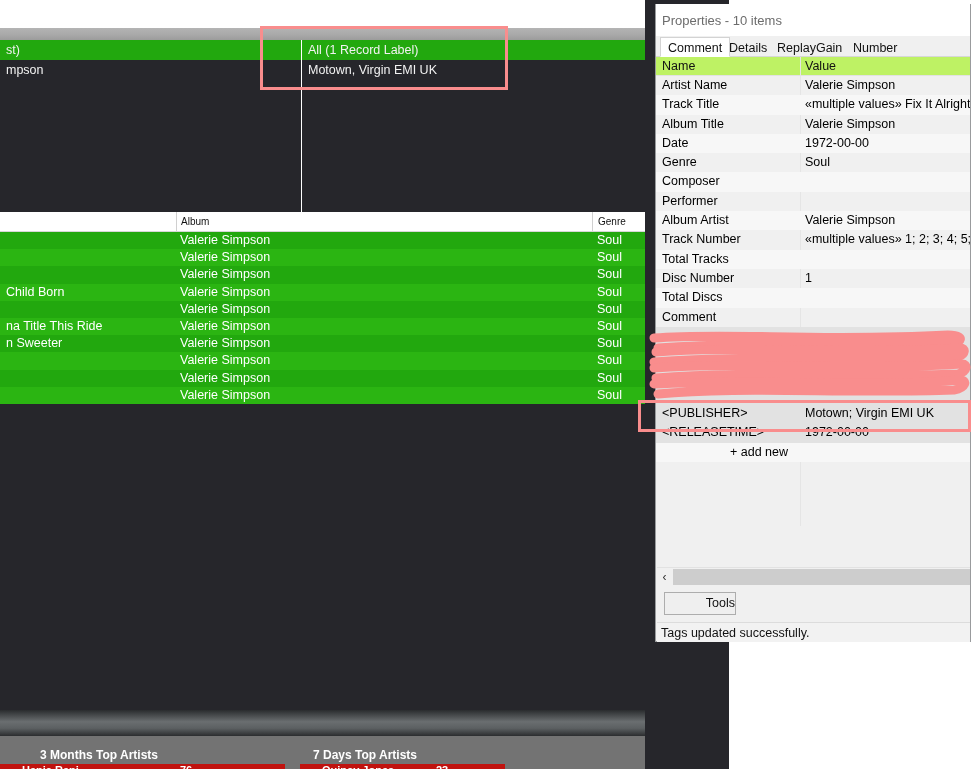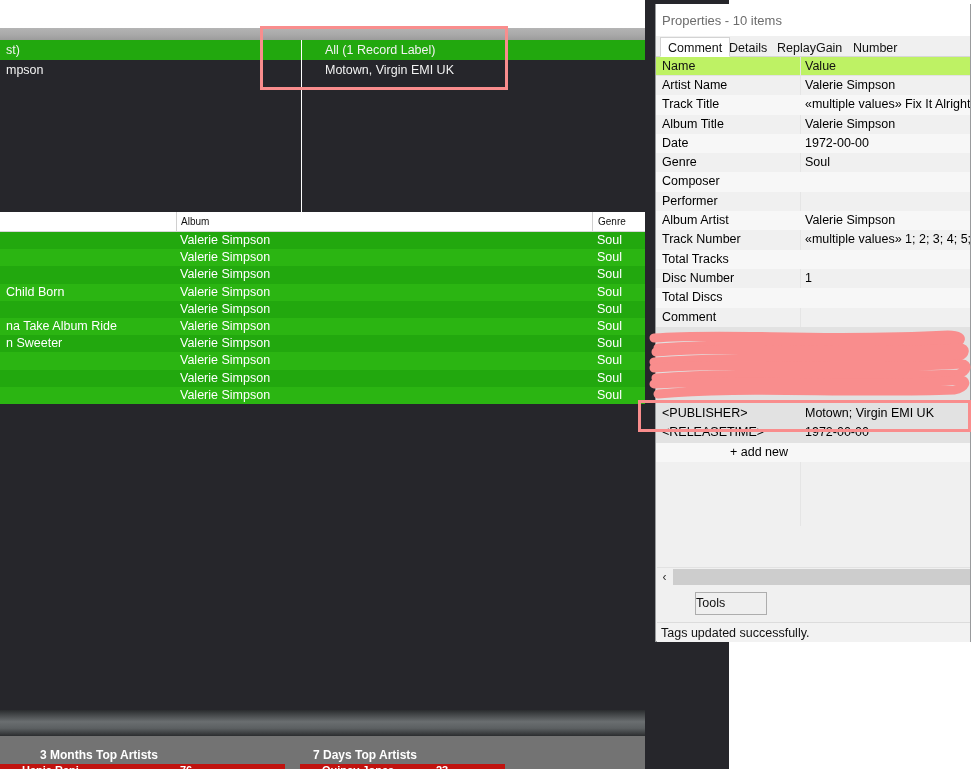--- a/index.html
+++ b/index.html
@@ -22,21 +22,21 @@
     background: linear-gradient(to bottom, #b4b4b4 0%, #a9a9a9 55%, #9c9c9c 100%);
   }
   .filter-panel { position: absolute; left: 0; top: 40px; width: 655px; height: 172px; background: #26262b; }
 
   .filter-row {
     position: relative; height: 20px; line-height: 20px;
     color: #f2f2f2; font-size: 12.5px; white-space: nowrap;
   }
   .filter-row.selected { background: #22a80e; }
   .filter-col-a { position: absolute; left: 0; top: 0; width: 300px; height: 20px; padding-left: 6px; overflow: hidden; }
-  .filter-col-b { position: absolute; left: 303px; top: 0; width: 352px; height: 20px; padding-left: 22px; overflow: hidden; }
+  .filter-col-b { position: absolute; left: 303px; top: 0; width: 352px; height: 20px; padding-left: 5px; overflow: hidden; }
 
   .vsep {
     position: absolute; left: 301px; top: 40px; width: 1px; height: 172px;
     background: #ffffff;
   }
 
   
   .tracklist { position: absolute; left: 0; top: 212px; width: 655px; height: 192px; }
   .tl-head {
     position: absolute; left: 0; top: 0; width: 655px; height: 20px;
@@ -120,21 +120,21 @@
   }
   .hscroll .arrow {
     position: absolute; left: 0; top: 0; width: 15px; height: 18px;
     line-height: 18px; text-align: center; font-size: 12px; color: #333;
   }
   .hscroll .thumb { position: absolute; left: 16px; top: 1px; width: 297px; height: 16px; background: #cdcdcd; }
 
   .toolsbtn {
     position: absolute; left: 8px; top: 588px; width: 72px; height: 23px;
     background: #efefef; border: 1px solid #adadad;
-    font-size: 12.5px; color: #111; line-height: 21px; text-align: left; margin-left: 31px;
+    font-size: 12.5px; color: #111; line-height: 21px; text-align: right;
   }
   .statusbar {
     position: absolute; left: 1px; top: 618px; width: 313px; height: 20px;
     background: #f2f2f2; border-top: 1px solid #dcdcdc;
     font-size: 12.5px; color: #111; line-height: 20px; padding-left: 4px;
   }
   .props-rightgap { position: absolute; left: 645px; top: 0; width: 10px; height: 769px; background: #26262b; }
 
   
   .anno-box { position: absolute; border: 3px solid #f98d8d; pointer-events: none; }
@@ -189,21 +189,21 @@
           <div class="c-title">Child Born</div>
           <div class="c-album">Valerie Simpson</div>
           <div class="c-genre">Soul</div>
         </div>
         <div class="tl-row even">
           <div class="c-title"></div>
           <div class="c-album">Valerie Simpson</div>
           <div class="c-genre">Soul</div>
         </div>
         <div class="tl-row odd">
-          <div class="c-title">na Take Album Ride</div>
+          <div class="c-title">na Title This Ride</div>
           <div class="c-album">Valerie Simpson</div>
           <div class="c-genre">Soul</div>
         </div>
         <div class="tl-row even">
           <div class="c-title">n Sweeter</div>
           <div class="c-album">Valerie Simpson</div>
           <div class="c-genre">Soul</div>
         </div>
         <div class="tl-row odd">
           <div class="c-title"></div>

